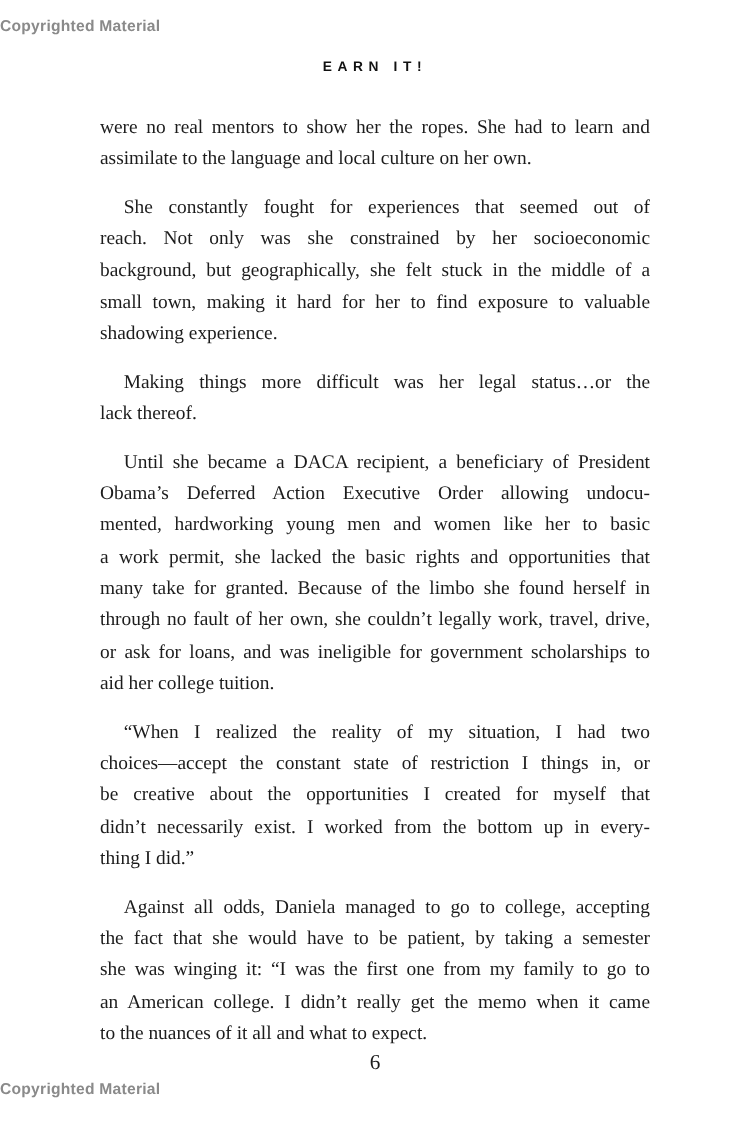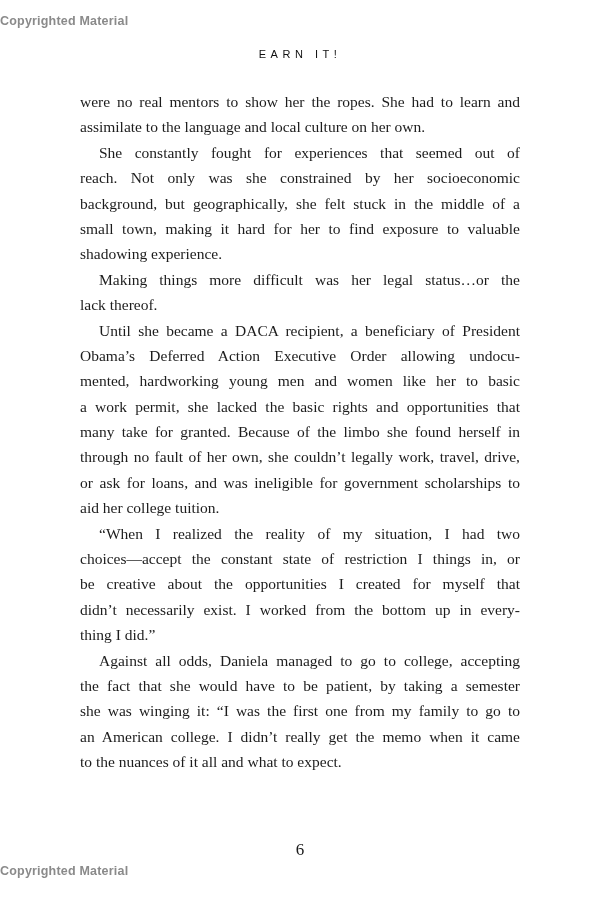--- a/index.html
+++ b/index.html
@@ -25,21 +25,21 @@
   }
   .watermark.top { top: 14px; }
   .watermark.bottom { top: 864px; }
   .running-header {
     position: absolute;
     top: 48px;
     left: 0;
     width: 600px;
     text-align: center;
     font-family: "Liberation Sans", sans-serif;
-    font-weight: 400;
+    font-weight: 700;
     font-size: 11px;
     letter-spacing: 4.5px;
     color: #111111;
   }
   .body-text {
     position: absolute;
     top: 89px;
     left: 80px;
     width: 440px;
   }
@@ -50,21 +50,21 @@
     text-align: justify;
     text-align-last: justify;
     text-justify: inter-word;
     white-space: normal;
     overflow: visible;
   }
   .line.last {
     text-align: right;
     text-align-last: left;
   }
-  .line.indent { text-indent: 19px; }
+  .line.indent { text-indent: 19px; margin-top: 13px; }
   .page-number {
     position: absolute;
     top: 840px;
     left: 0;
     width: 600px;
     text-align: center;
     font-size: 17px;
     color: #1c1c1c;
   }
 </style>

